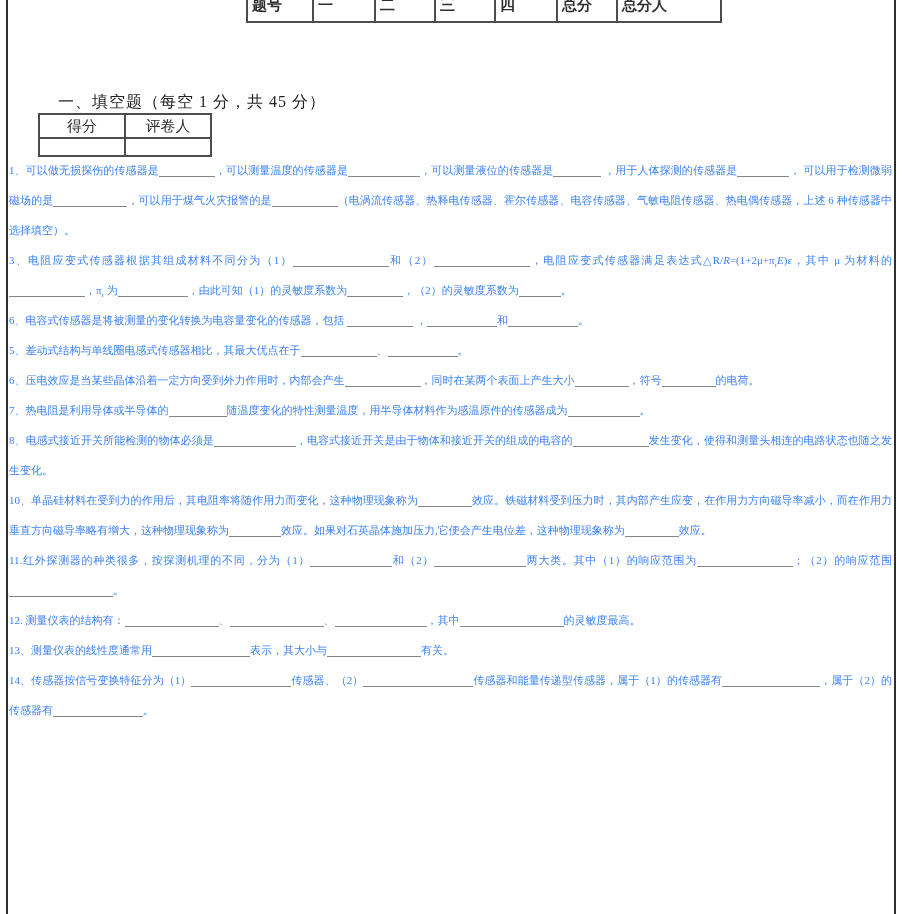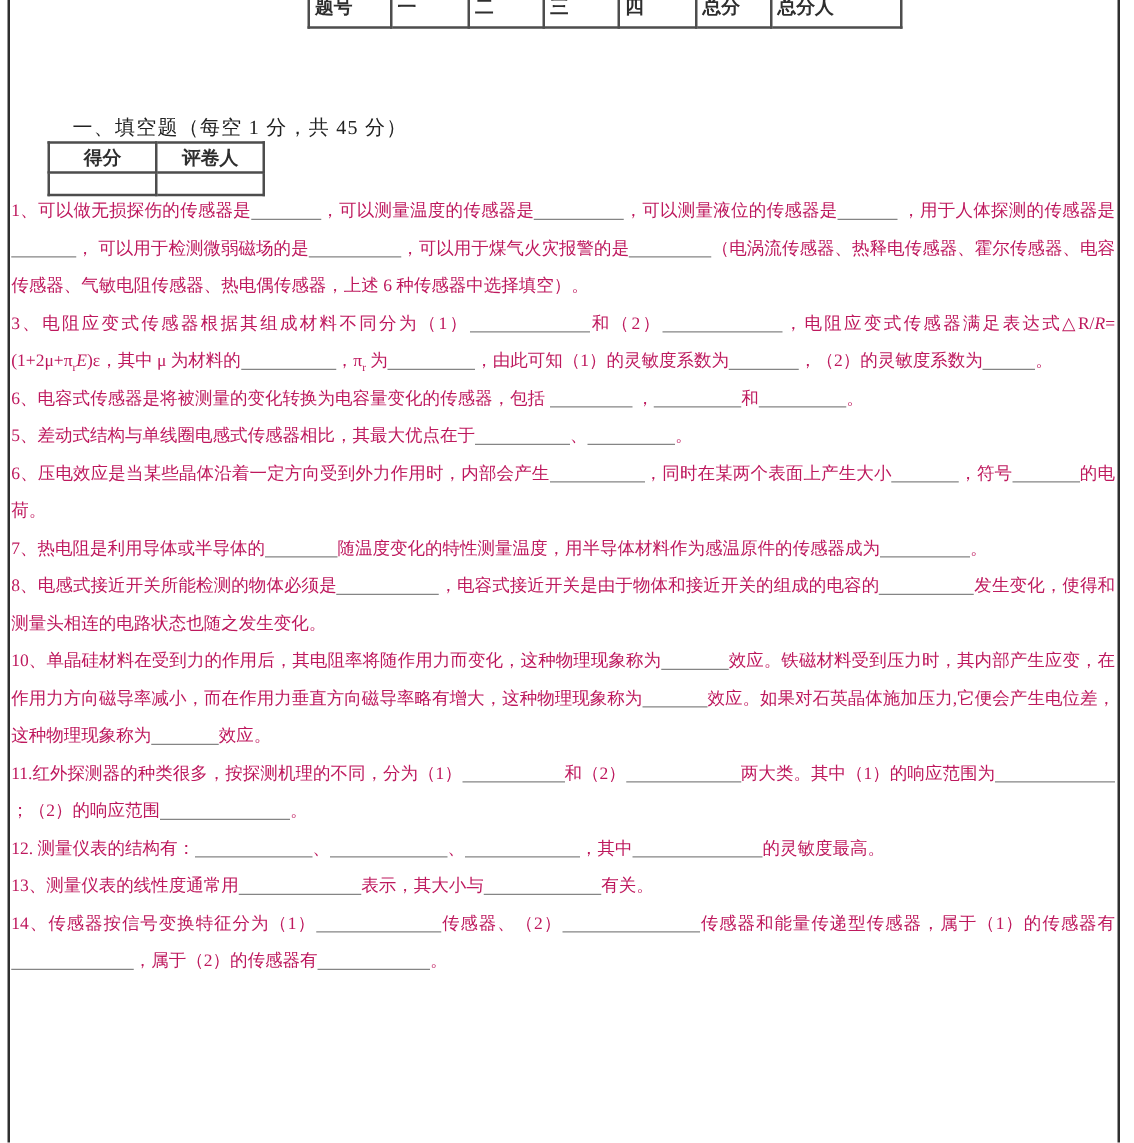--- a/index.html
+++ b/index.html
@@ -22,29 +22,29 @@
     font-size:15px;font-weight:bold;text-align:left;vertical-align:middle;
     overflow:hidden;white-space:nowrap;
   }
   
   .grading-box{
     position:absolute;left:38px;top:113px;border-collapse:collapse;table-layout:fixed;
     font-family:"Liberation Sans","DejaVu Sans",sans-serif;
   }
   .grading-box td{
     border:2px solid #4d4d4d;width:80px;padding:0 2px;text-align:center;vertical-align:middle;
-    font-size:15px;font-weight:bold;
+    font-size:15px;font-weight:normal;
   }
   .grading-box tr:first-child td{height:22px;}
   .grading-box tr:last-child td{height:16px;}
   .section-heading{
     position:absolute;left:18px;top:92px;font-size:16px;letter-spacing:1px;color:#222;margin-left:40px;
   }
   .questions{
-    position:absolute;left:9px;top:155px;width:883px;font-size:14px;color:#be185d;
+    position:absolute;left:9px;top:155px;width:883px;font-size:11px;color:#3b82f6;
   }
   .question{margin:0;line-height:30px;text-align:justify;}
   .question i{font-style:italic;}
   .question sub{font-size:0.65em;line-height:0;}
   .blank{
     display:inline-block;height:12px;position:relative;top:3px;
     border-bottom:1.6px solid #858585;
   }
 </style>
 </head>

